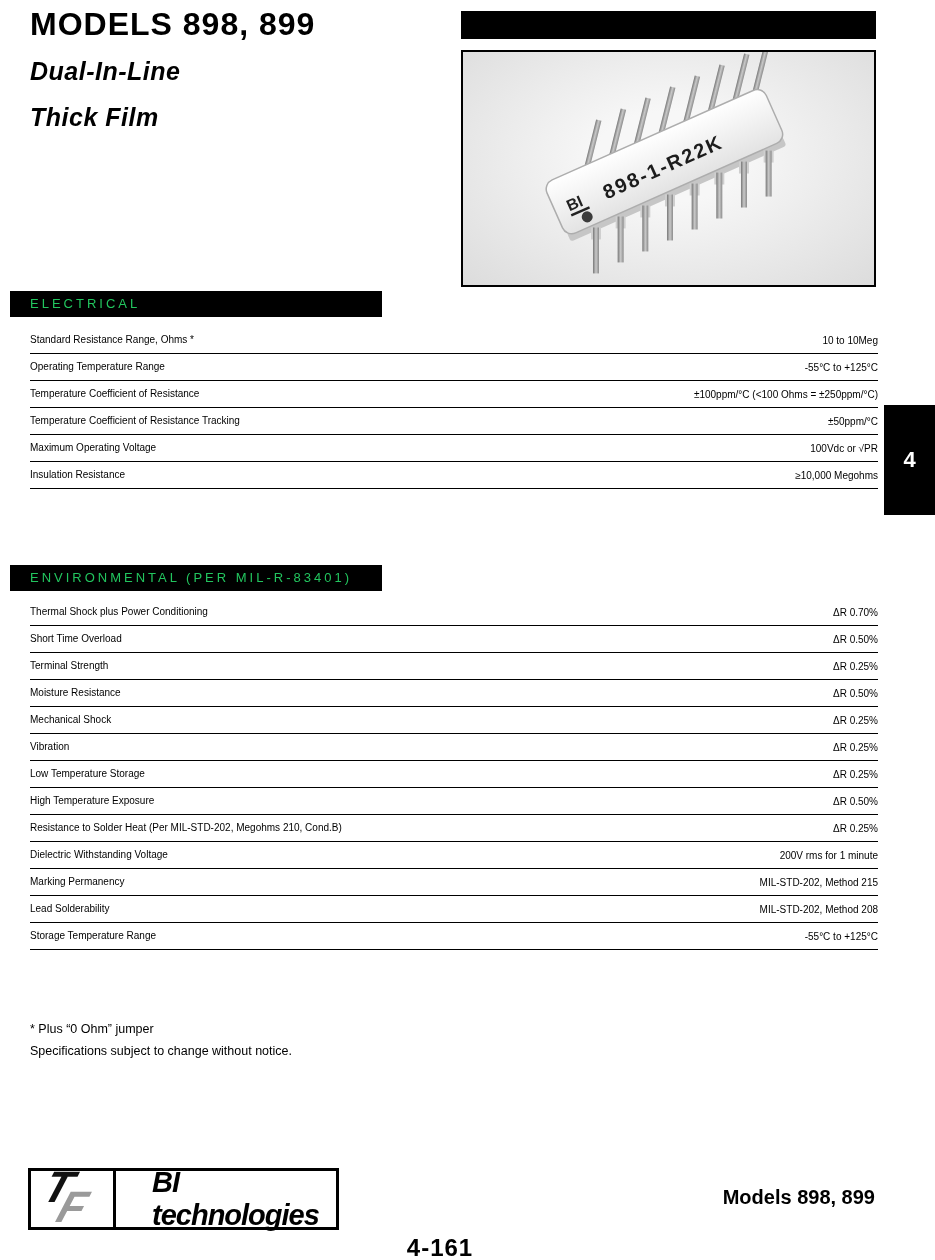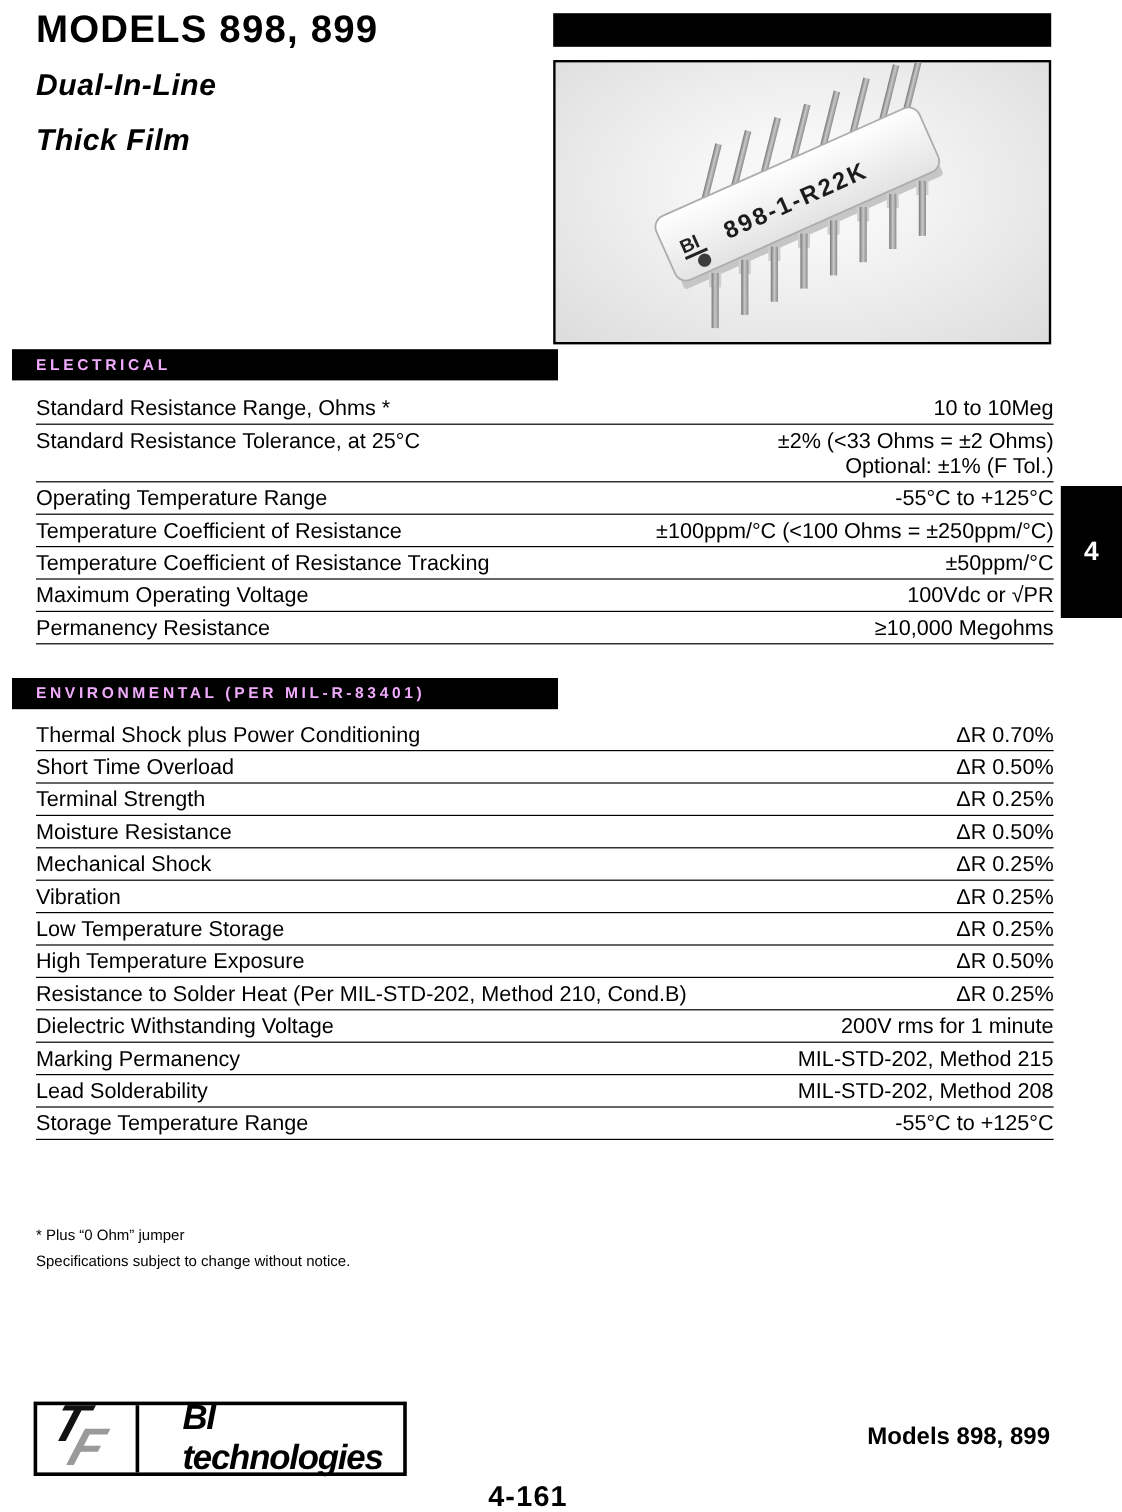--- a/index.html
+++ b/index.html
@@ -29,32 +29,32 @@
   }
   .photo-box{
     position:absolute;left:461px;top:50px;width:411px;height:233px;
     border:2px solid #000;
     background:radial-gradient(ellipse at 50% 45%, #f7f7f7 25%, #dcdcdc 100%);
   }
   .photo-box svg{display:block;}
 
   
   .section-bar{
-    position:absolute;left:10px;width:455px;height:26px;
-    background:#000;color:#f0abfc;
-    font-size:13px;font-weight:bold;letter-spacing:3px;
+    position:absolute;left:10px;width:372px;height:26px;
+    background:#000;color:#22c55e;
+    font-size:13px;font-weight:normal;letter-spacing:3px;
     line-height:26px;padding-left:20px;box-sizing:border-box;
   }
   .electrical-bar{top:291px;}
   .environmental-bar{top:565px;}
 
   
   .spec-table{
     position:absolute;left:30px;width:848px;
-    font-size:18px;
+    font-size:10px;
   }
   .electrical-table{top:327px;}
   .environmental-table{top:599px;}
   .spec-row{
     display:flex;justify-content:space-between;align-items:flex-start;
     border-bottom:1.5px solid #000;
     padding:3px 0 2px 0;
   }
   .spec-label{white-space:nowrap;line-height:20px;}
   .spec-value{text-align:right;line-height:20px;}
@@ -206,27 +206,20 @@
 
   <div class="section-bar electrical-bar">ELECTRICAL</div>
   <div class="spec-table electrical-table">
       <div class="spec-row">
         <span class="spec-label">Standard Resistance Range, Ohms *</span>
         <span class="spec-value">
           <div>10 to 10Meg</div>
         </span>
       </div>
       <div class="spec-row">
-        <span class="spec-label">Standard Resistance Tolerance, at 25°C</span>
-        <span class="spec-value">
-          <div>±2% (&lt;33 Ohms = ±2 Ohms)</div>
-          <div>Optional: ±1% (F Tol.)</div>
-        </span>
-      </div>
-      <div class="spec-row">
         <span class="spec-label">Operating Temperature Range</span>
         <span class="spec-value">
           <div>-55°C to +125°C</div>
         </span>
       </div>
       <div class="spec-row">
         <span class="spec-label">Temperature Coefficient of Resistance</span>
         <span class="spec-value">
           <div>±100ppm/°C (&lt;100 Ohms = ±250ppm/°C)</div>
         </span>
@@ -237,21 +230,21 @@
           <div>±50ppm/°C</div>
         </span>
       </div>
       <div class="spec-row">
         <span class="spec-label">Maximum Operating Voltage</span>
         <span class="spec-value">
           <div>100Vdc or √PR</div>
         </span>
       </div>
       <div class="spec-row">
-        <span class="spec-label">Permanency Resistance</span>
+        <span class="spec-label">Insulation Resistance</span>
         <span class="spec-value">
           <div>≥10,000 Megohms</div>
         </span>
       </div>
     </div>
 
   <div class="side-tab">4</div>
 
   <div class="section-bar environmental-bar">ENVIRONMENTAL (PER MIL-R-83401)</div>
   <div class="spec-table environmental-table">
@@ -297,21 +290,21 @@
           <div>ΔR 0.25%</div>
         </span>
       </div>
       <div class="spec-row">
         <span class="spec-label">High Temperature Exposure</span>
         <span class="spec-value">
           <div>ΔR 0.50%</div>
         </span>
       </div>
       <div class="spec-row">
-        <span class="spec-label">Resistance to Solder Heat (Per MIL-STD-202, Method 210, Cond.B)</span>
+        <span class="spec-label">Resistance to Solder Heat (Per MIL-STD-202, Megohms 210, Cond.B)</span>
         <span class="spec-value">
           <div>ΔR 0.25%</div>
         </span>
       </div>
       <div class="spec-row">
         <span class="spec-label">Dielectric Withstanding Voltage</span>
         <span class="spec-value">
           <div>200V rms for 1 minute</div>
         </span>
       </div>

